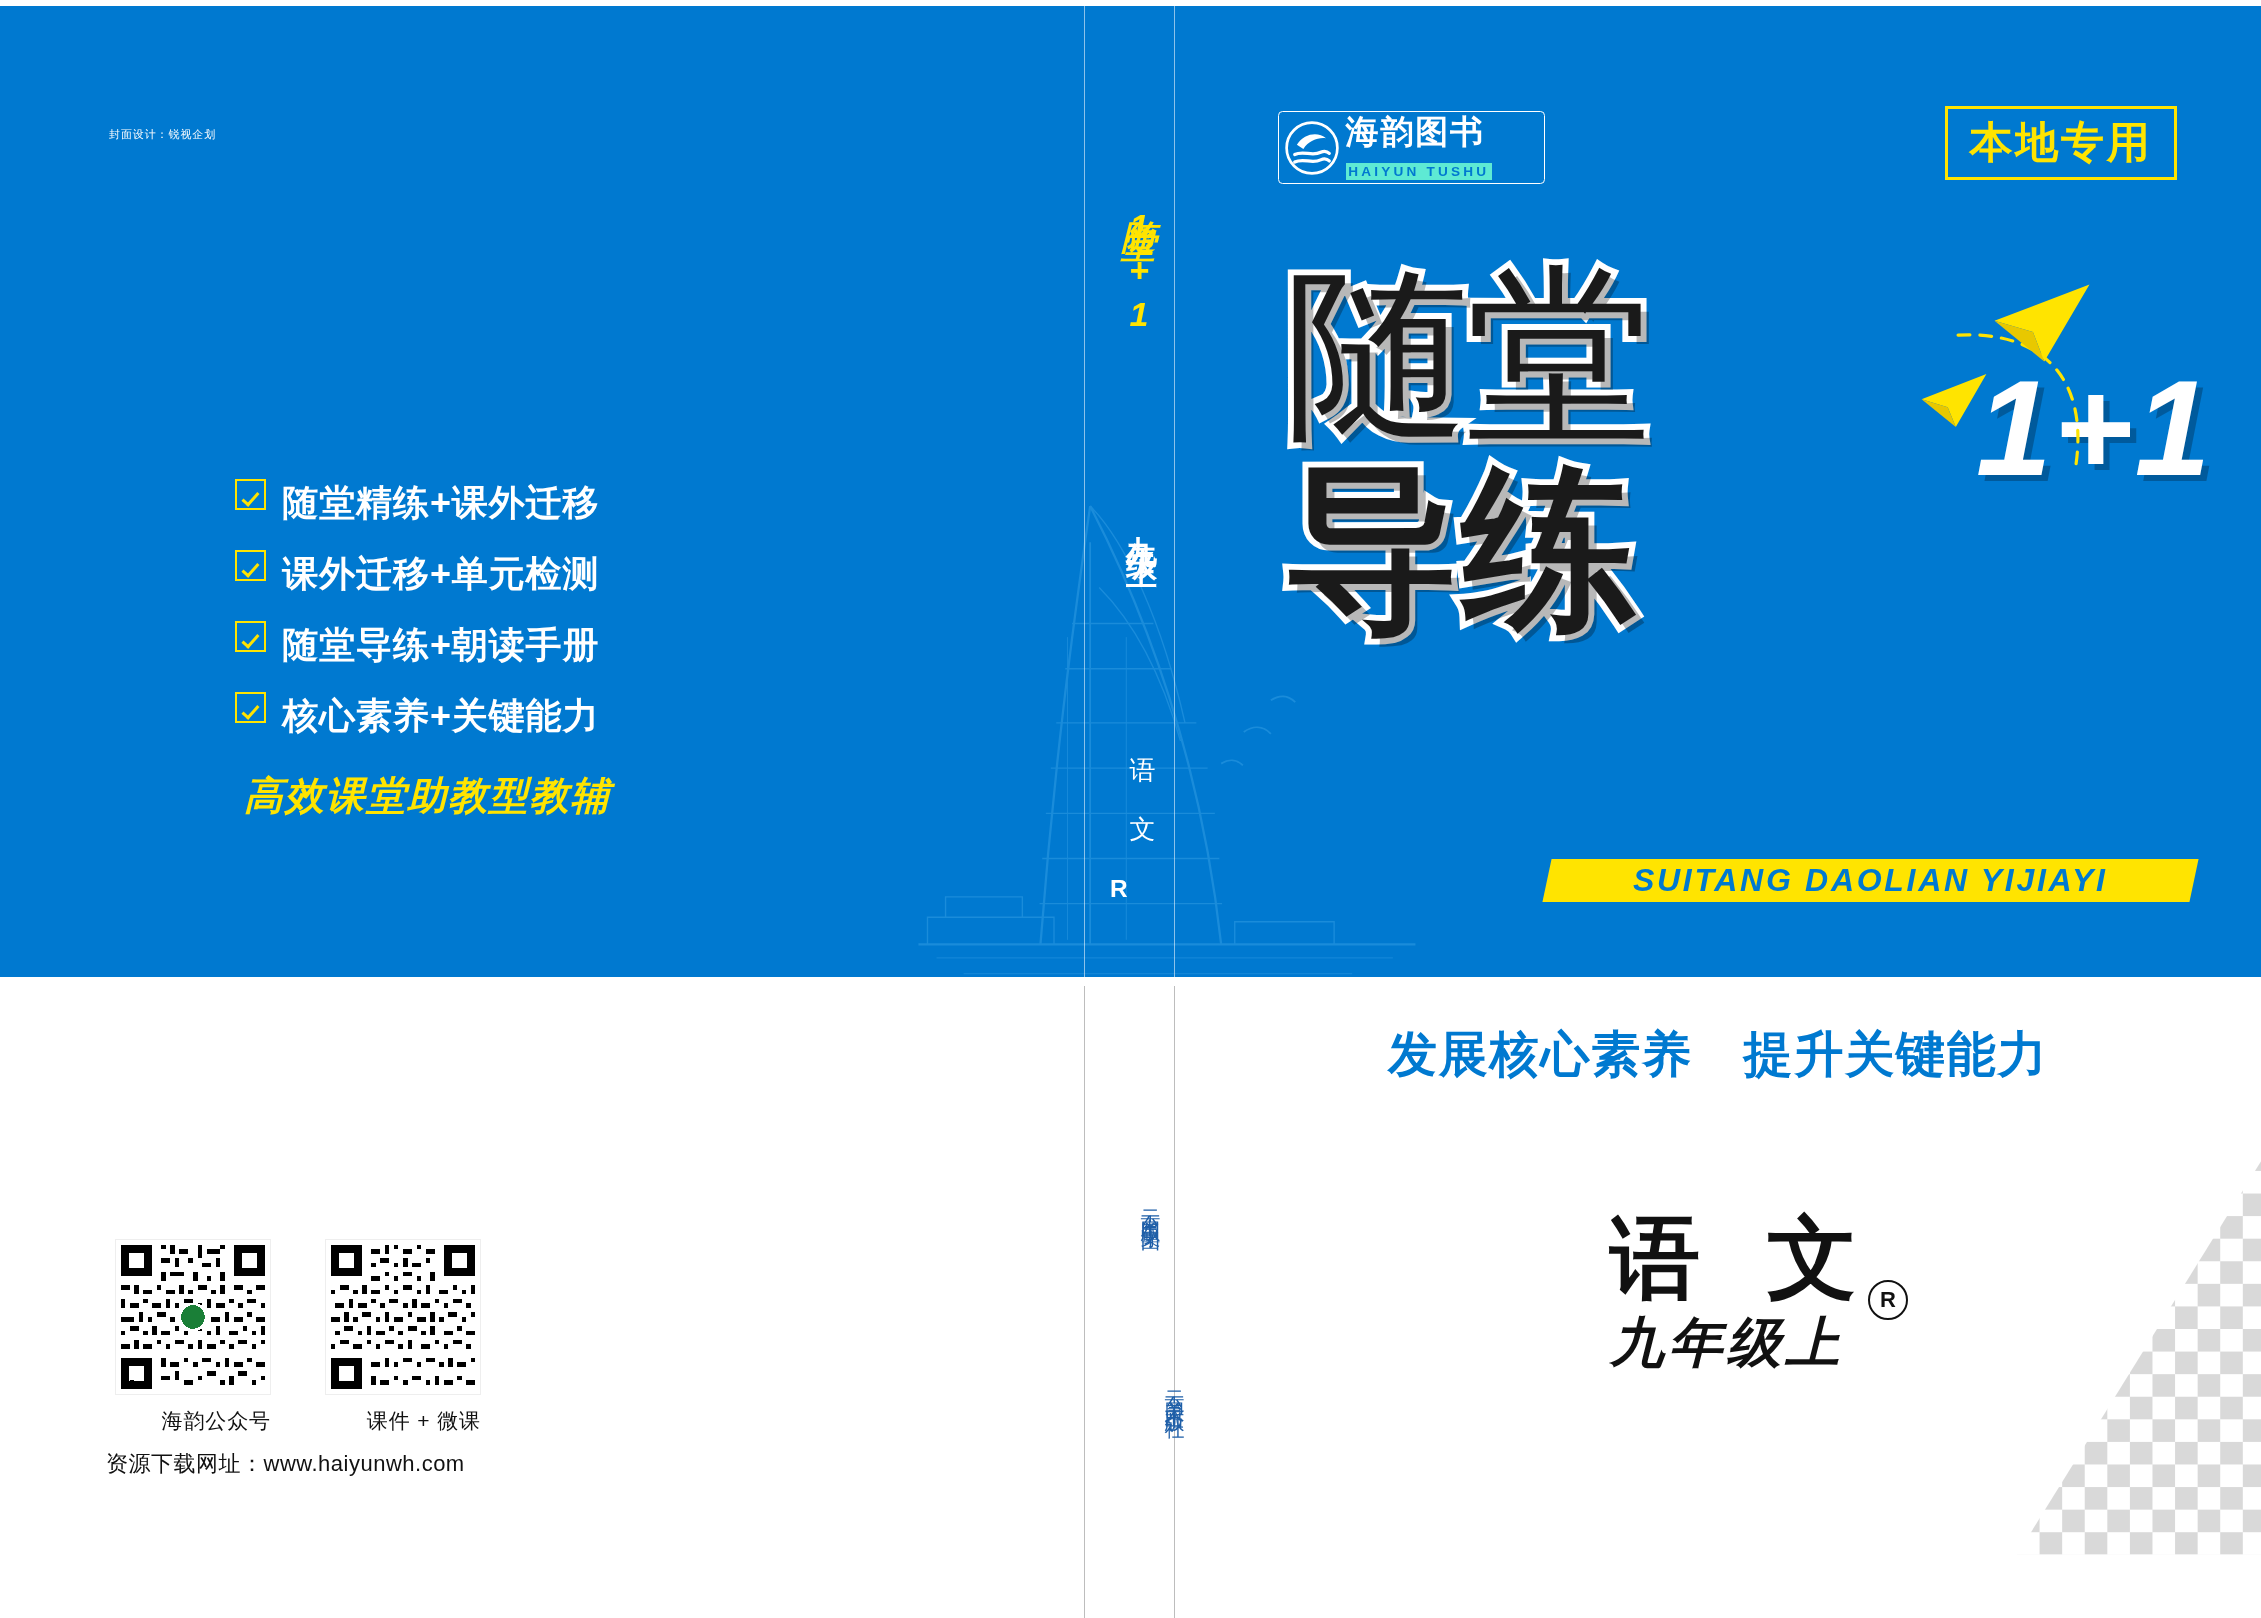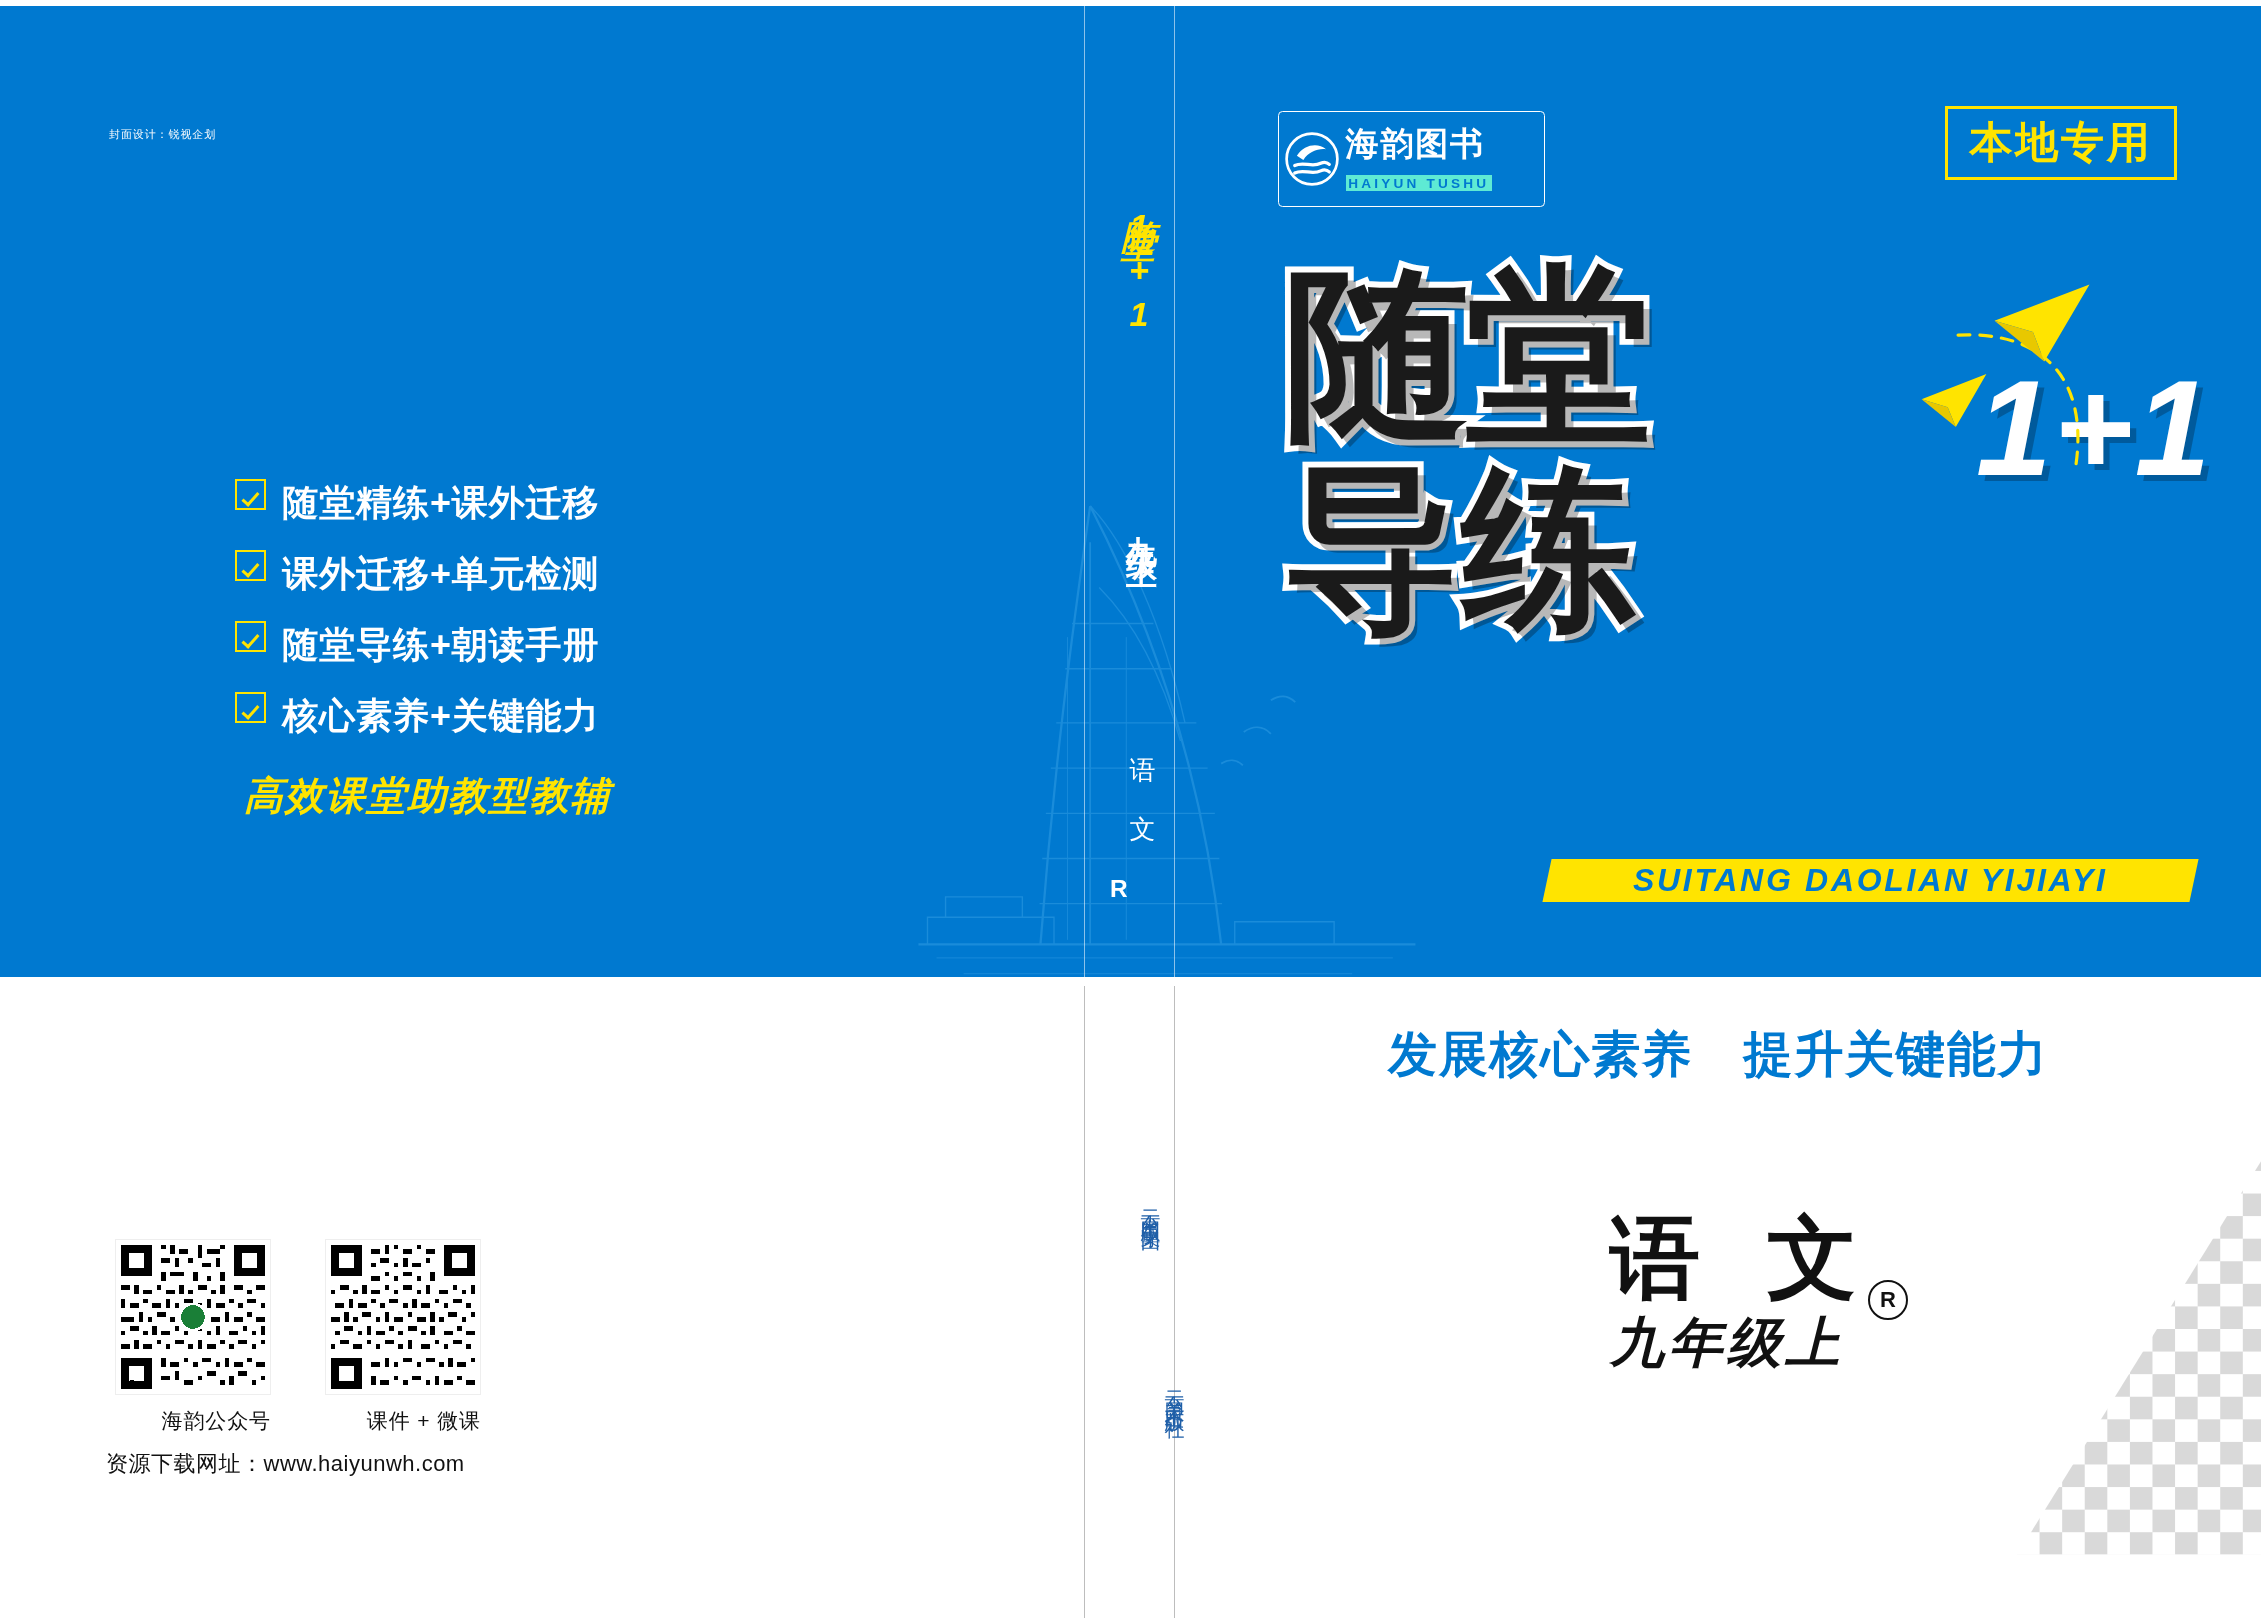--- a/index.html
+++ b/index.html
@@ -74,40 +74,40 @@
              font-weight:bold;}
   .spine-pub{position:absolute;left:1097px;top:1194px;width:68px;
              writing-mode:vertical-rl;text-orientation:upright;
              font-size:20px;color:#1f5fa8;letter-spacing:4.5px;}
   .spine-pub2{position:absolute;left:1121px;top:1375px;width:68px;
              writing-mode:vertical-rl;text-orientation:upright;
              font-size:20px;color:#1f5fa8;letter-spacing:4.5px;}
 
   
   
-  .logo{position:absolute;left:1278px;top:111px;width:267px;height:96px;
+  .logo{position:absolute;left:1278px;top:111px;width:267px;height:73px;
         border:1.8px solid #fff;border-radius:4.5px;display:flex;align-items:center;
         padding:0 6.3px;box-sizing:border-box;}
   .logo-mark{width:54px;height:54px;flex:0 0 auto;position:relative;}
   .logo-mark svg{width:100%;height:100%;}
   .logo-txt{margin-left:6.3px;color:#fff;}
   .logo-cn{font-size:33px;font-weight:bold;letter-spacing:1.8px;line-height:1;}
   .logo-en{font-size:13.6px;letter-spacing:3.2px;margin-top:15px;
            background:#5eead4;color:#0079d0;padding:0.9px 2.7px;display:inline-block;
            font-weight:bold;}
 
   
   .badge{position:absolute;left:1945px;top:106px;width:226px;height:68px;
          border:3.2px solid #ffe400;display:flex;align-items:center;justify-content:center;}
   .badge span{font-size:43px;font-weight:bold;color:#ffe400;letter-spacing:2.7px;}
 
   
   .bigtitle{position:absolute;left:1284px;top:262px;width:950px;height:507px;}
   .bt-line{position:relative;}
-  .bt1{font-size:185px;font-weight:bold;color:#1a1a1a;letter-spacing:-2.7px;
+  .bt1{font-size:185px;font-weight:normal;color:#1a1a1a;letter-spacing:-2.7px;
        line-height:1;
        -webkit-text-stroke:11.8px #ffffff;paint-order:stroke fill;
        text-shadow:8.1px 8.1px 0 rgba(0,0,0,.28);
        font-family:"Liberation Sans",sans-serif;}
   .bt2{font-size:176px;font-weight:bold;color:#1a1a1a;letter-spacing:1.8px;
        line-height:1;margin-top:13.6px;
        -webkit-text-stroke:11.8px #ffffff;paint-order:stroke fill;
        text-shadow:8.1px 8.1px 0 rgba(0,0,0,.28);}
   .onePlusOne{position:absolute;left:692px;top:88px;font-size:136px;font-weight:bold;
               color:#fff;font-style:italic;letter-spacing:1.8px;

